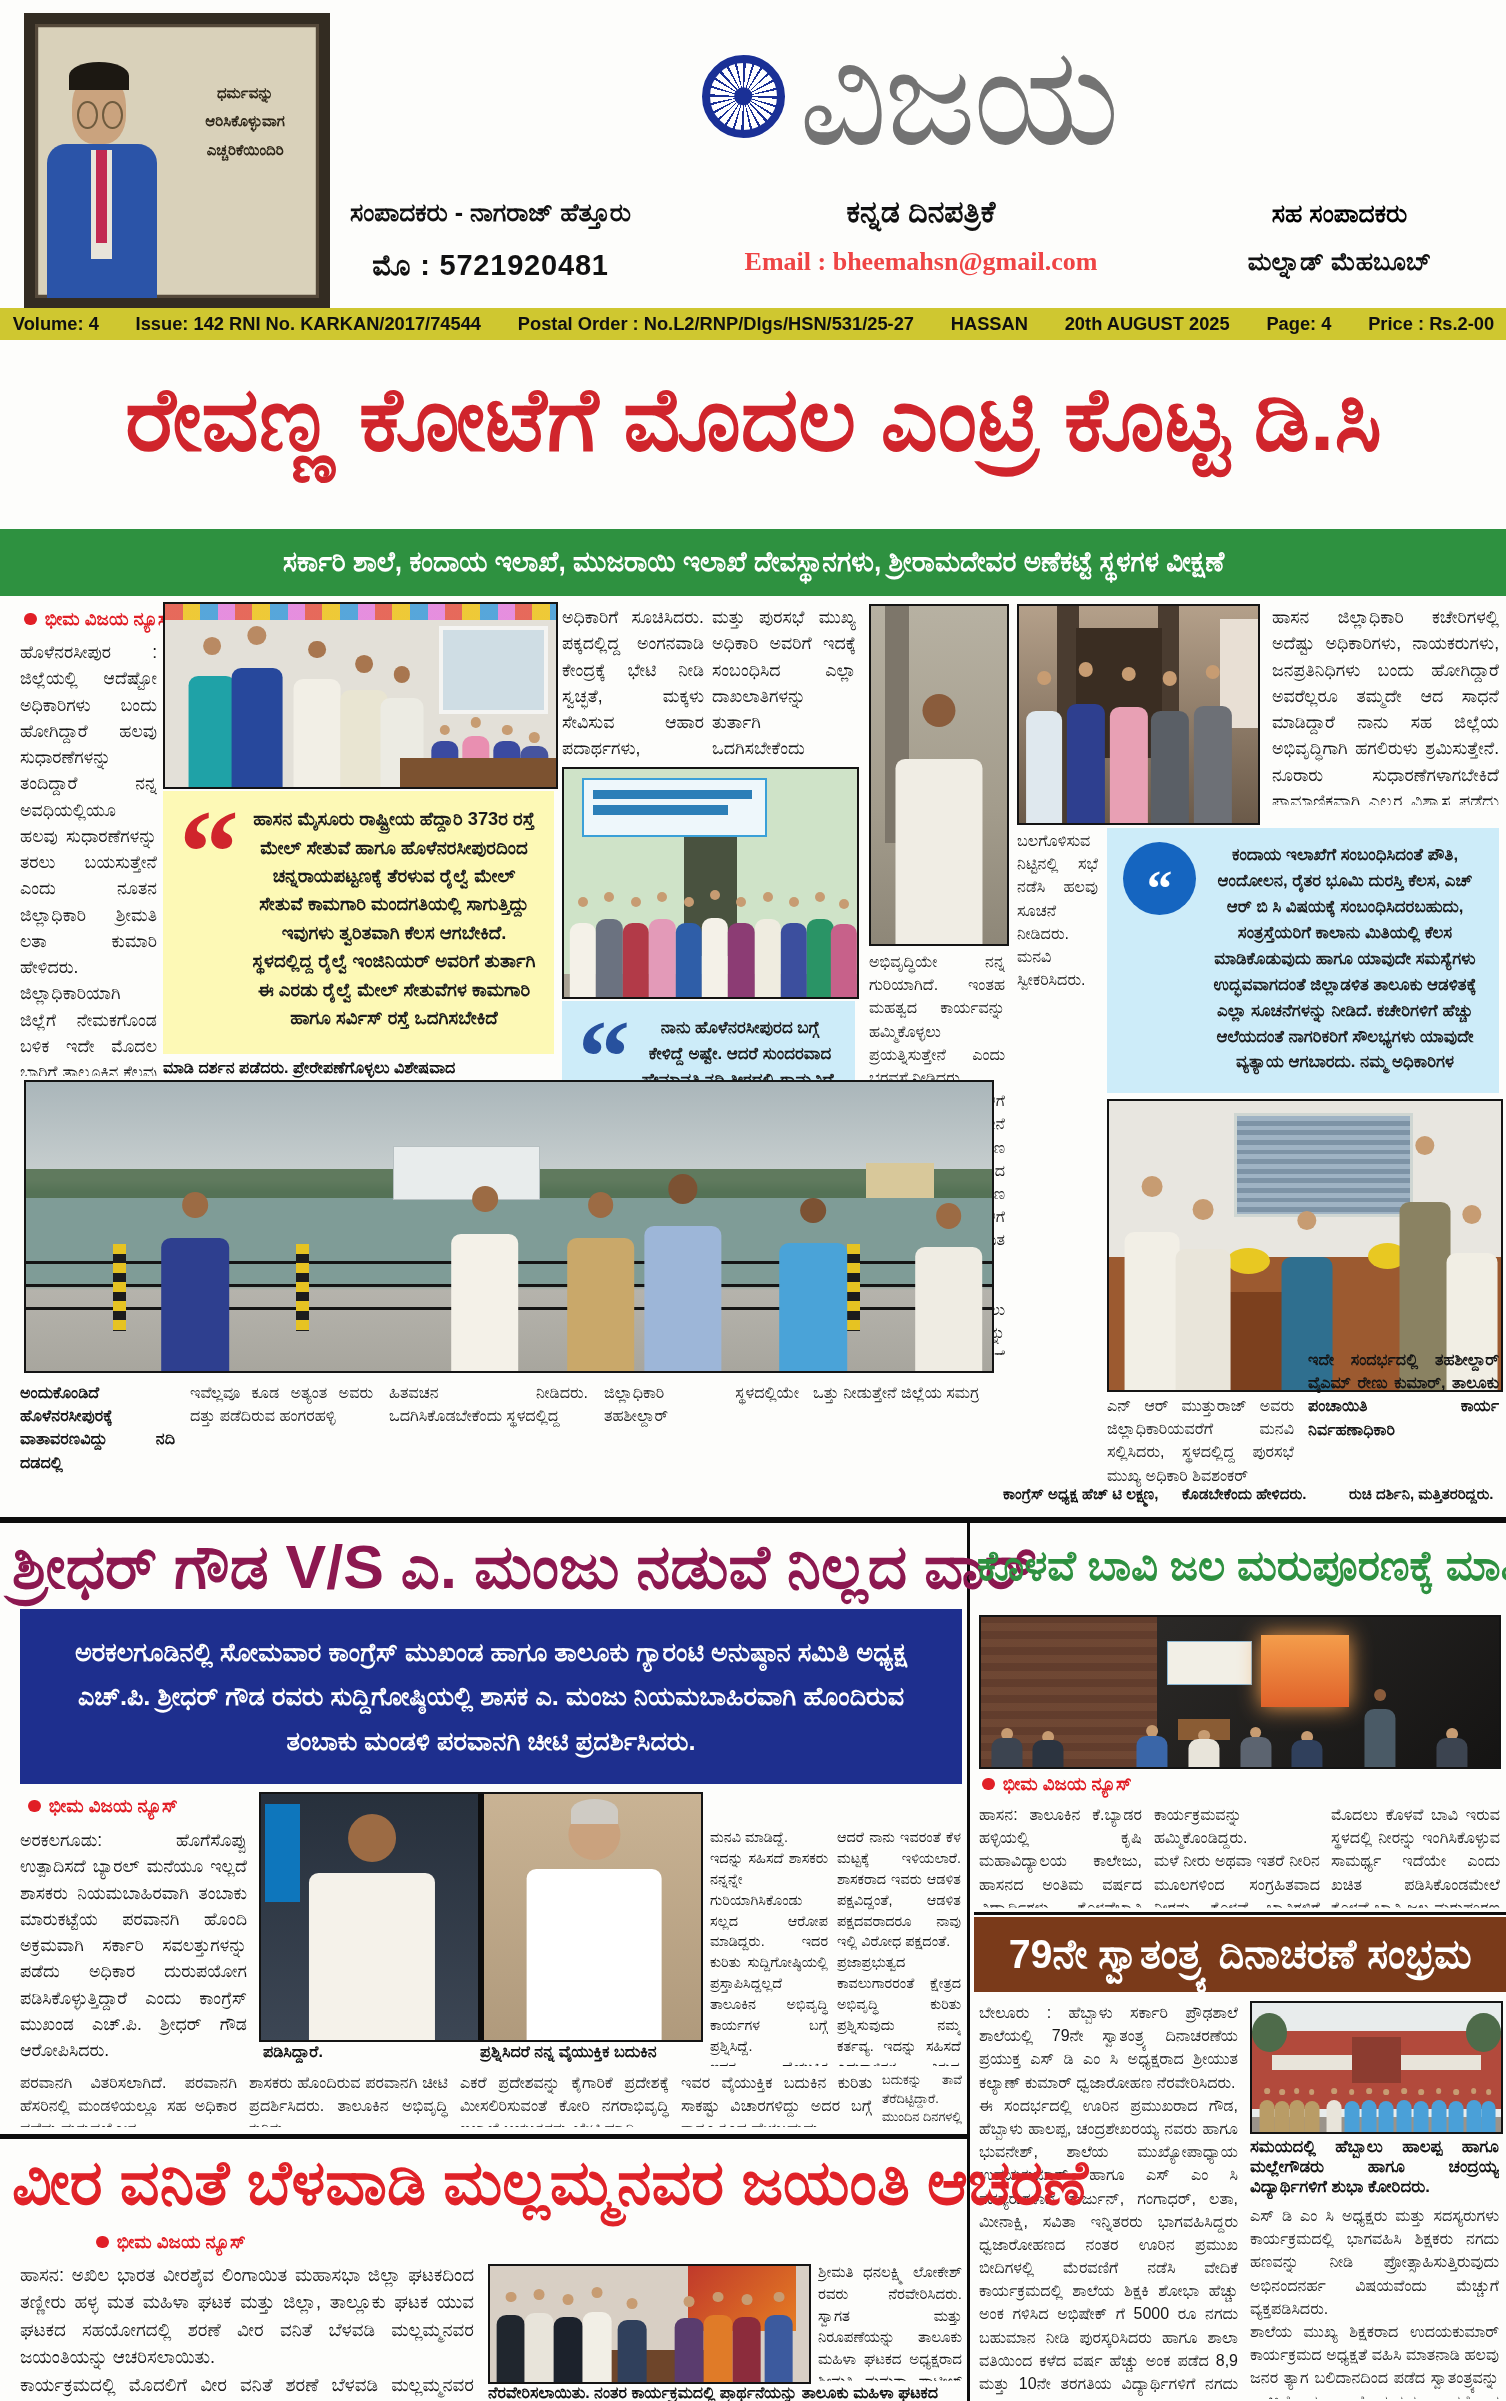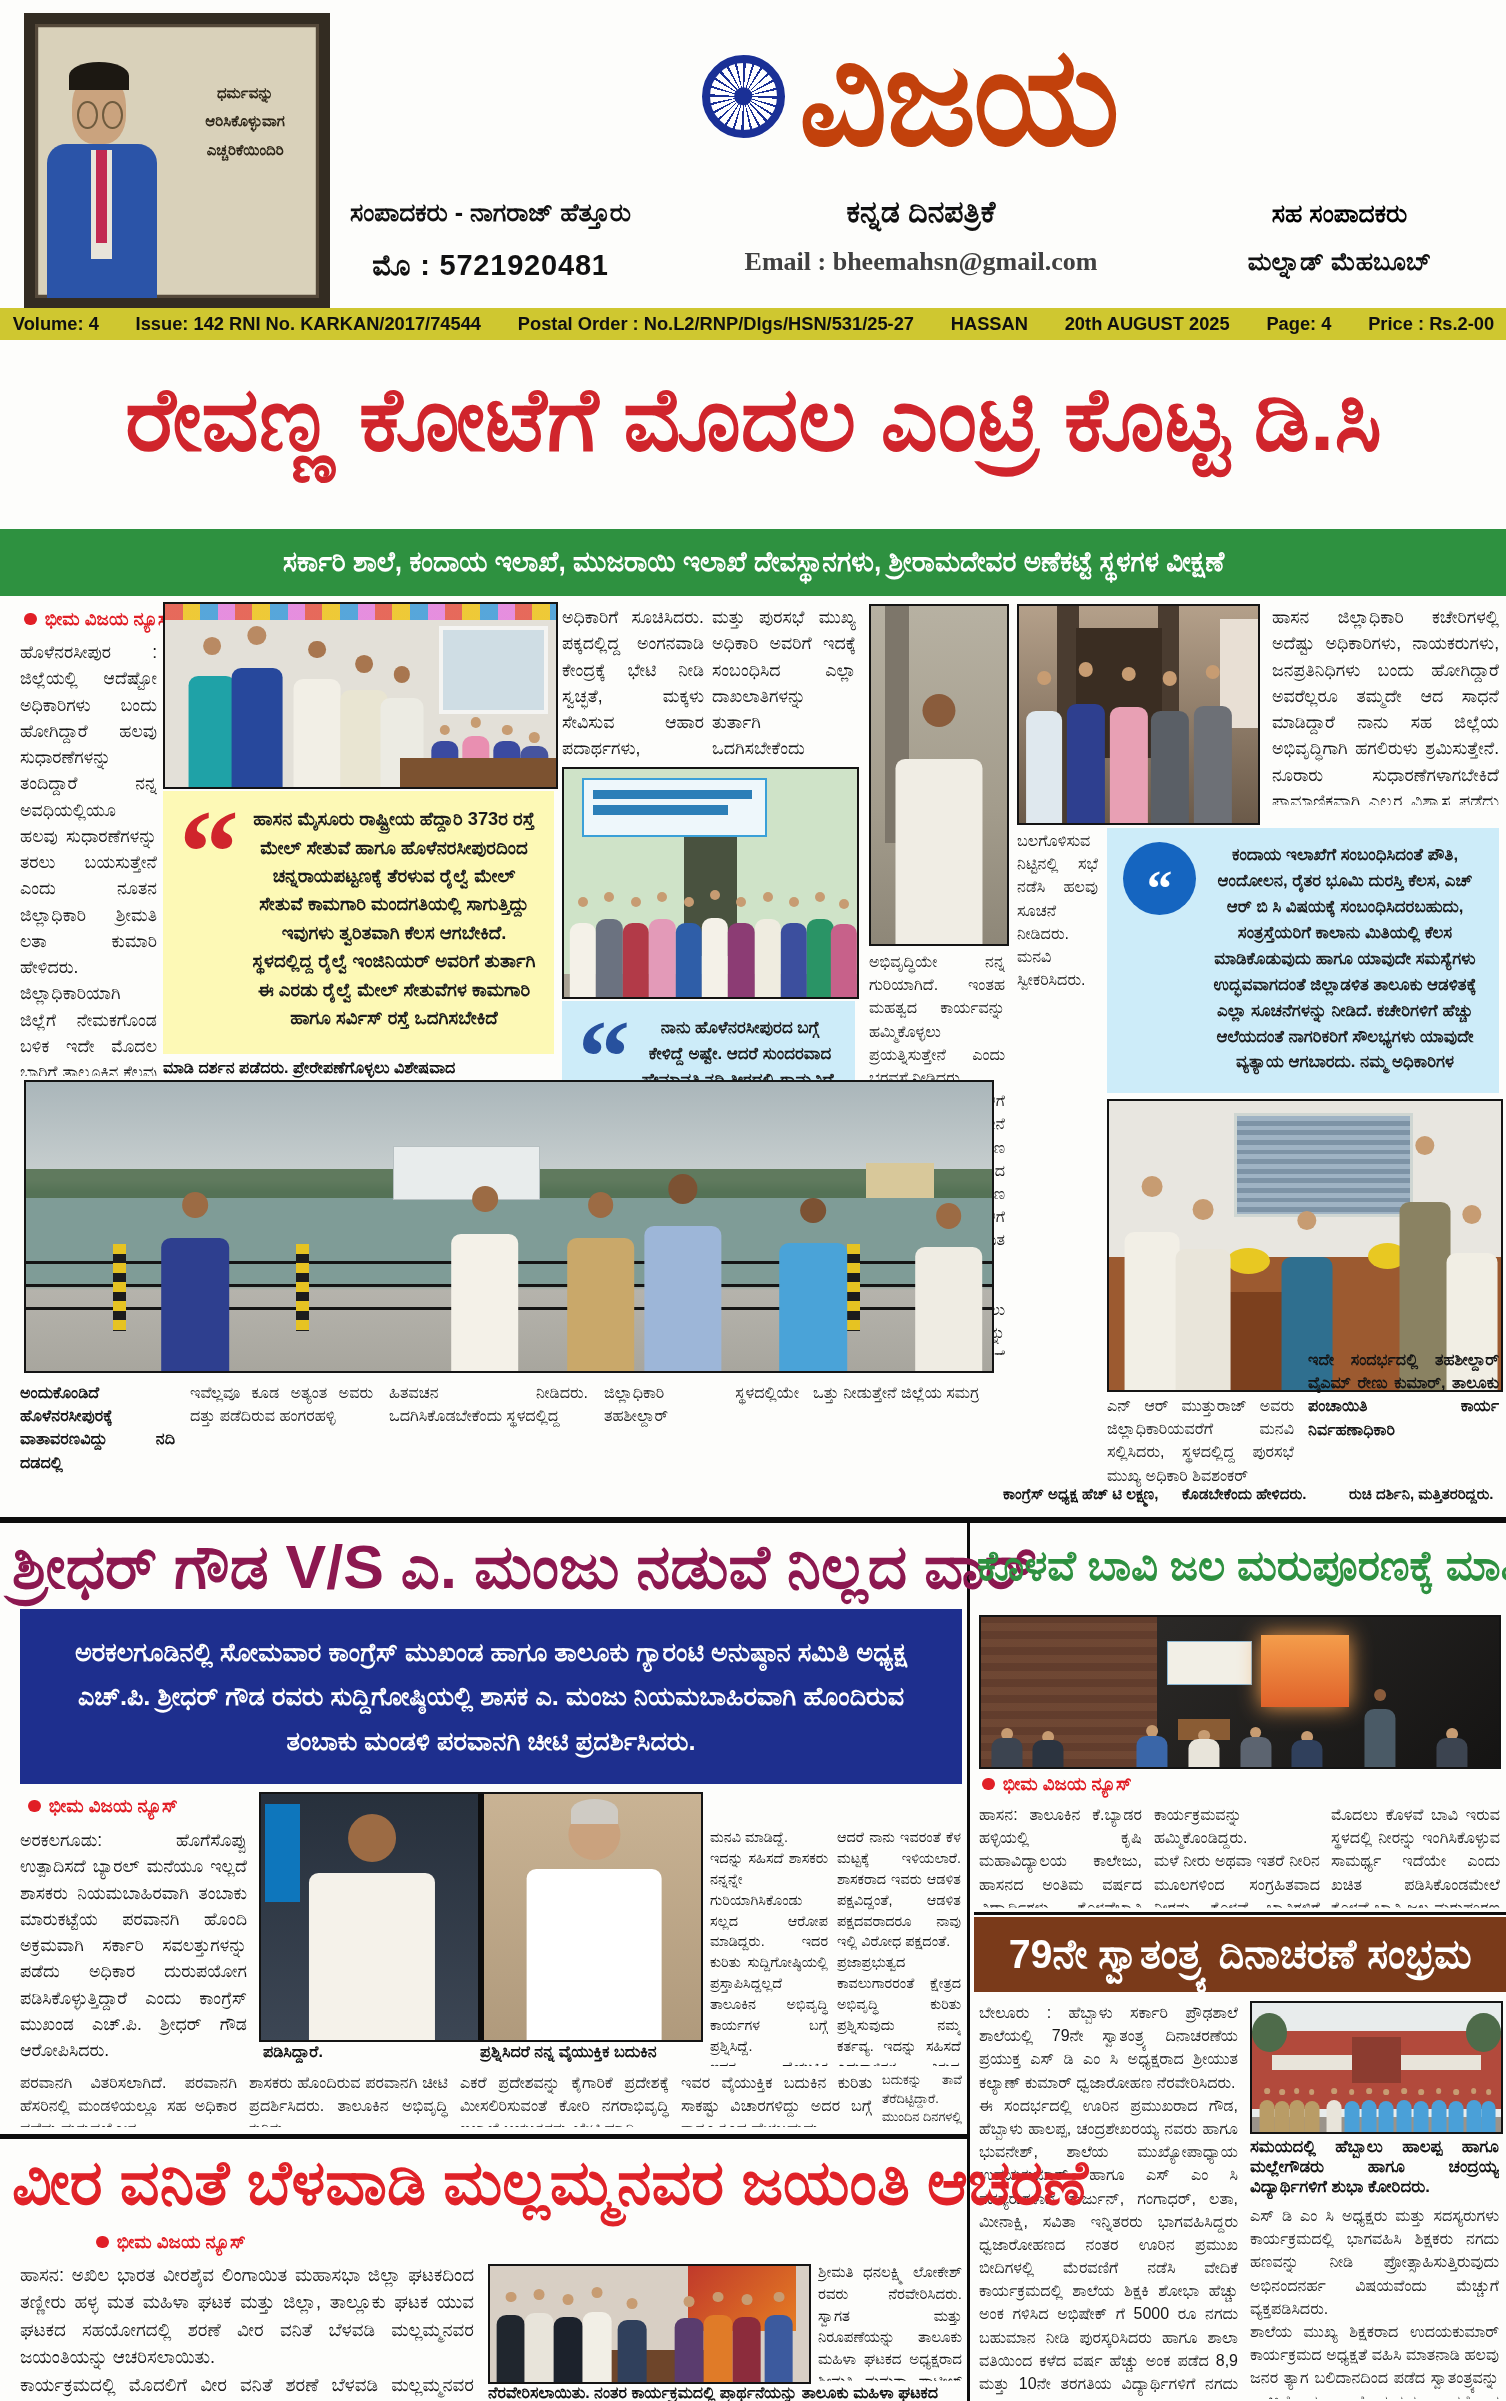--- a/index.html
+++ b/index.html
@@ -44,31 +44,31 @@
     <div class="abs" style="right:4%;top:20%;width:44%;font-size:15px;font-weight:700;color:#2b2417;text-align:center;white-space:pre-line;line-height:1.9;">ಧರ್ಮವನ್ನು
 ಆರಿಸಿಕೊಳ್ಳುವಾಗ
 ಎಚ್ಚರಿಕೆಯಿಂದಿರಿ</div>
   </div>
 
   <div class="abs" style="left:315px;top:4.8px;width:1188px;height:183px;display:flex;align-items:center;justify-content:center;gap:14.4px;">
     <span class="abs" style="position:static;display:inline-block;width:83px;height:83px;border-radius:50%;
           background:repeating-conic-gradient(#1a3096 0deg 4deg,#ffffff 4deg 15deg);border:8px solid #1a3096;box-sizing:border-box;position:relative;">
       <span style="position:absolute;left:50%;top:50%;transform:translate(-50%,-50%);width:17.5px;height:17.5px;border-radius:50%;background:#1a3096;"></span>
     </span>
-    <span style="font-size:137px;font-weight:700;color:#c2410c;line-height:1;letter-spacing:-3.2px;">ವಿಜಯ</span>
+    <span style="font-size:137px;font-weight:400;color:#737373;line-height:1;letter-spacing:-3.2px;">ವಿಜಯ</span>
   </div>
 
   <div class="abs" style="left:319px;top:193px;width:1180px;height:112px;display:flex;justify-content:space-between;">
     <div style="width:343px;text-align:center;">
       <div style="font-size:25px;font-weight:800;color:#111;margin-top:4.8px;text-align:center;">ಸಂಪಾದಕರು - ನಾಗರಾಜ್ ಹೆತ್ತೂರು</div>
       <div style="font-size:29px;font-weight:800;color:#111;margin-top:21px;letter-spacing:0.8px;">ಮೊ : 5721920481</div>
     </div>
     <div style="width:399px;text-align:center;">
       <div style="font-size:30px;font-weight:900;color:#111;margin-top:1.6px;">ಕನ್ನಡ ದಿನಪತ್ರಿಕೆ</div>
-      <div style="font-family:'Liberation Serif',serif;font-size:26px;font-weight:800;color:#404040;margin-top:17.5px;">Email : bheemahsn@gmail.com</div>
+      <div style="font-family:'Liberation Serif',serif;font-size:26px;font-weight:800;color:#ef4444;margin-top:17.5px;">Email : bheemahsn@gmail.com</div>
     </div>
     <div style="width:319px;text-align:center;">
       <div style="font-size:25px;font-weight:800;color:#000000;margin-top:6px;">ಸಹ ಸಂಪಾದಕರು</div>
       <div style="font-size:25px;font-weight:800;color:#111;margin-top:17.5px;">ಮಲ್ನಾಡ್ ಮೆಹಬೂಬ್</div>
     </div>
   </div>
 </div>
 
 <div class="abs" style="left:0;top:308px;width:1507px;height:32px;background:#cfc730;display:flex;align-items:center;justify-content:space-between;padding:0 12.8px;box-sizing:border-box;font-size:18.3px;font-weight:700;color:#101010;">
   <span>Volume: 4</span>

